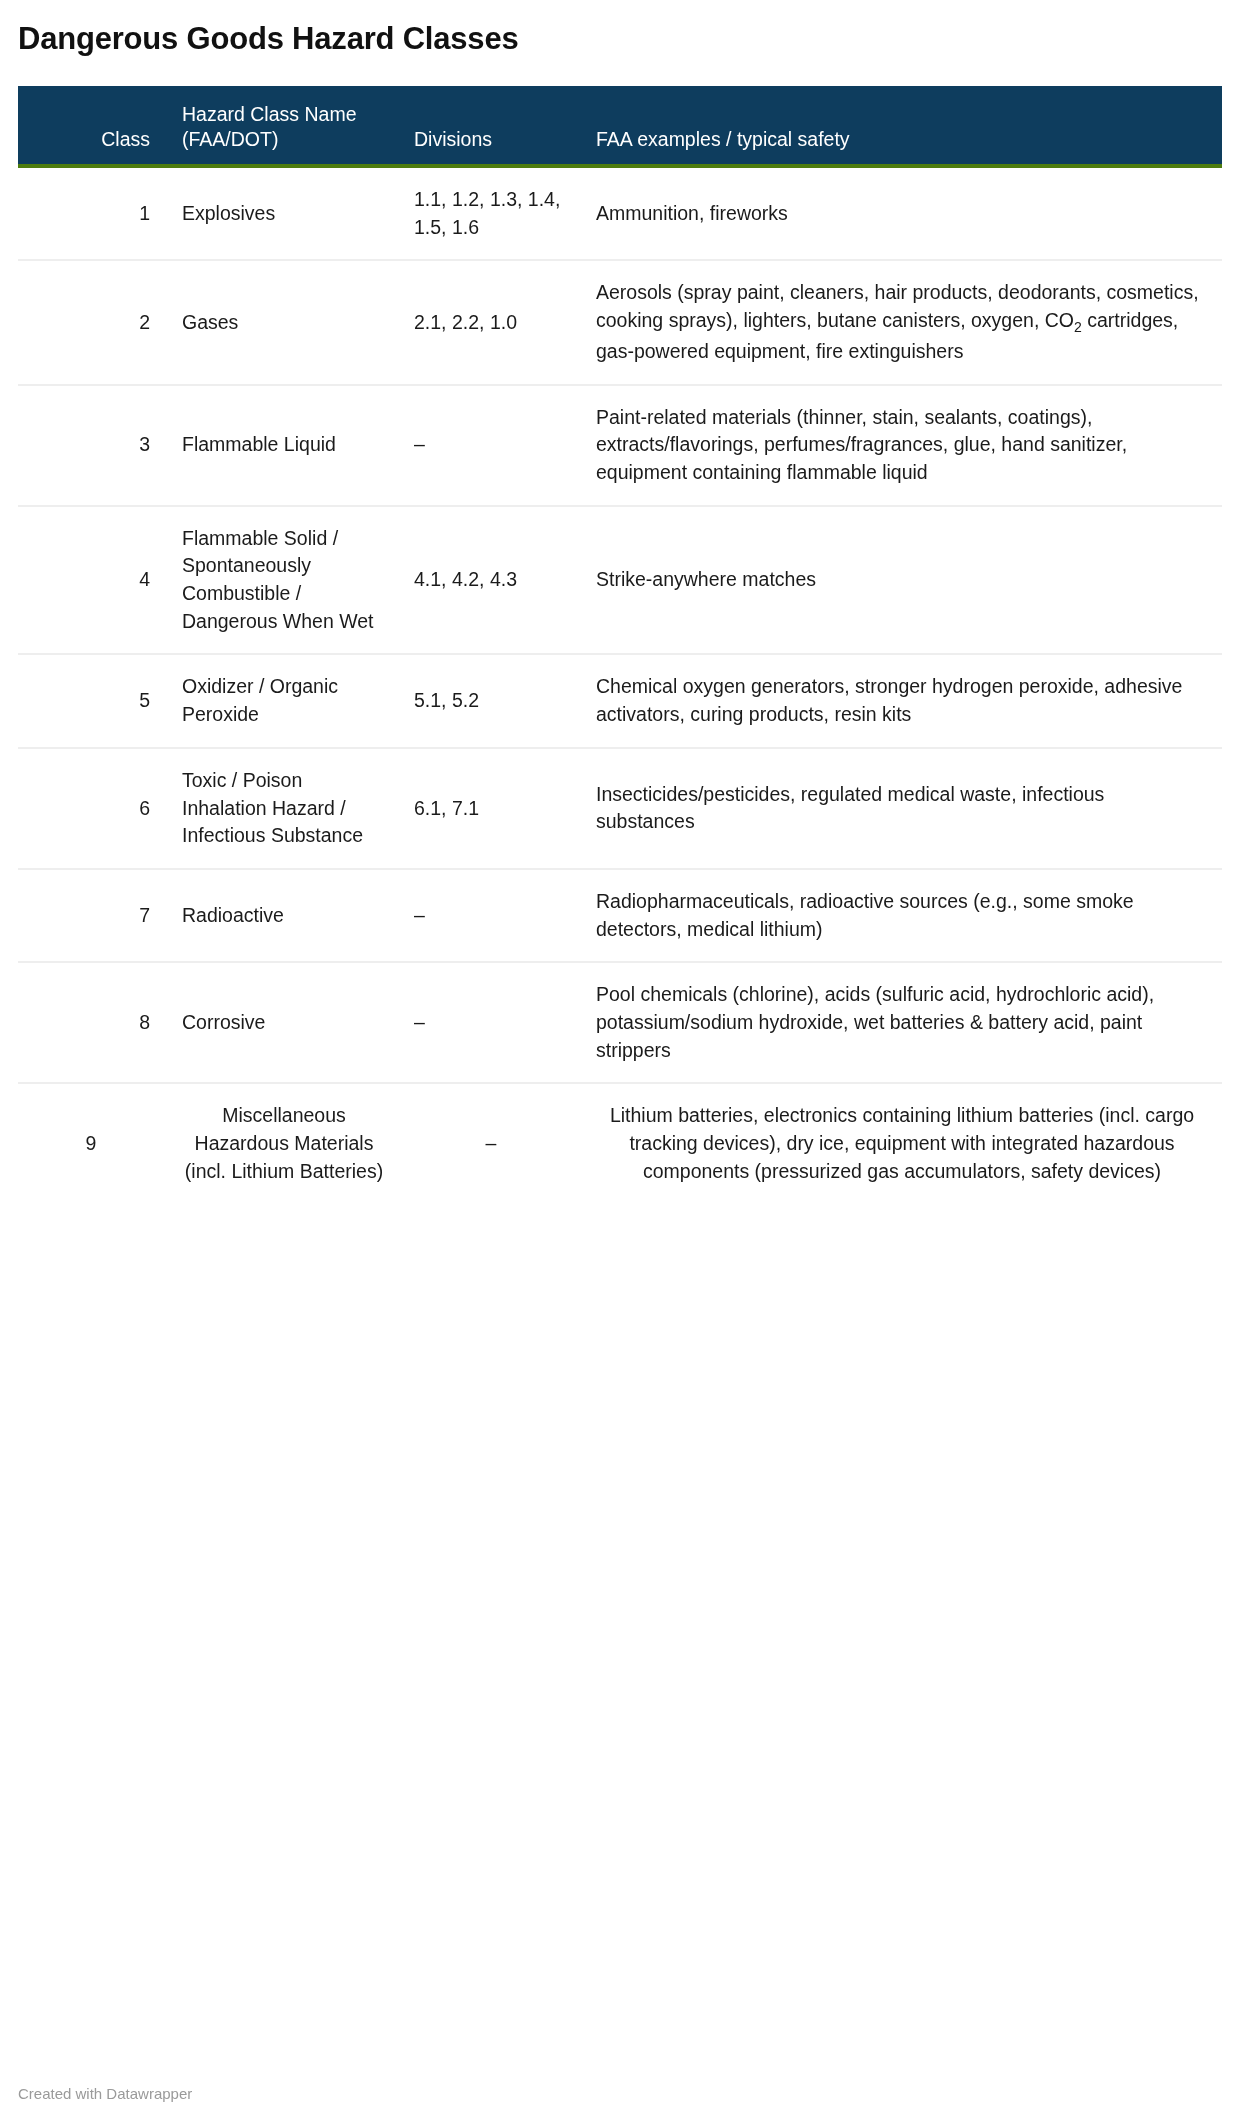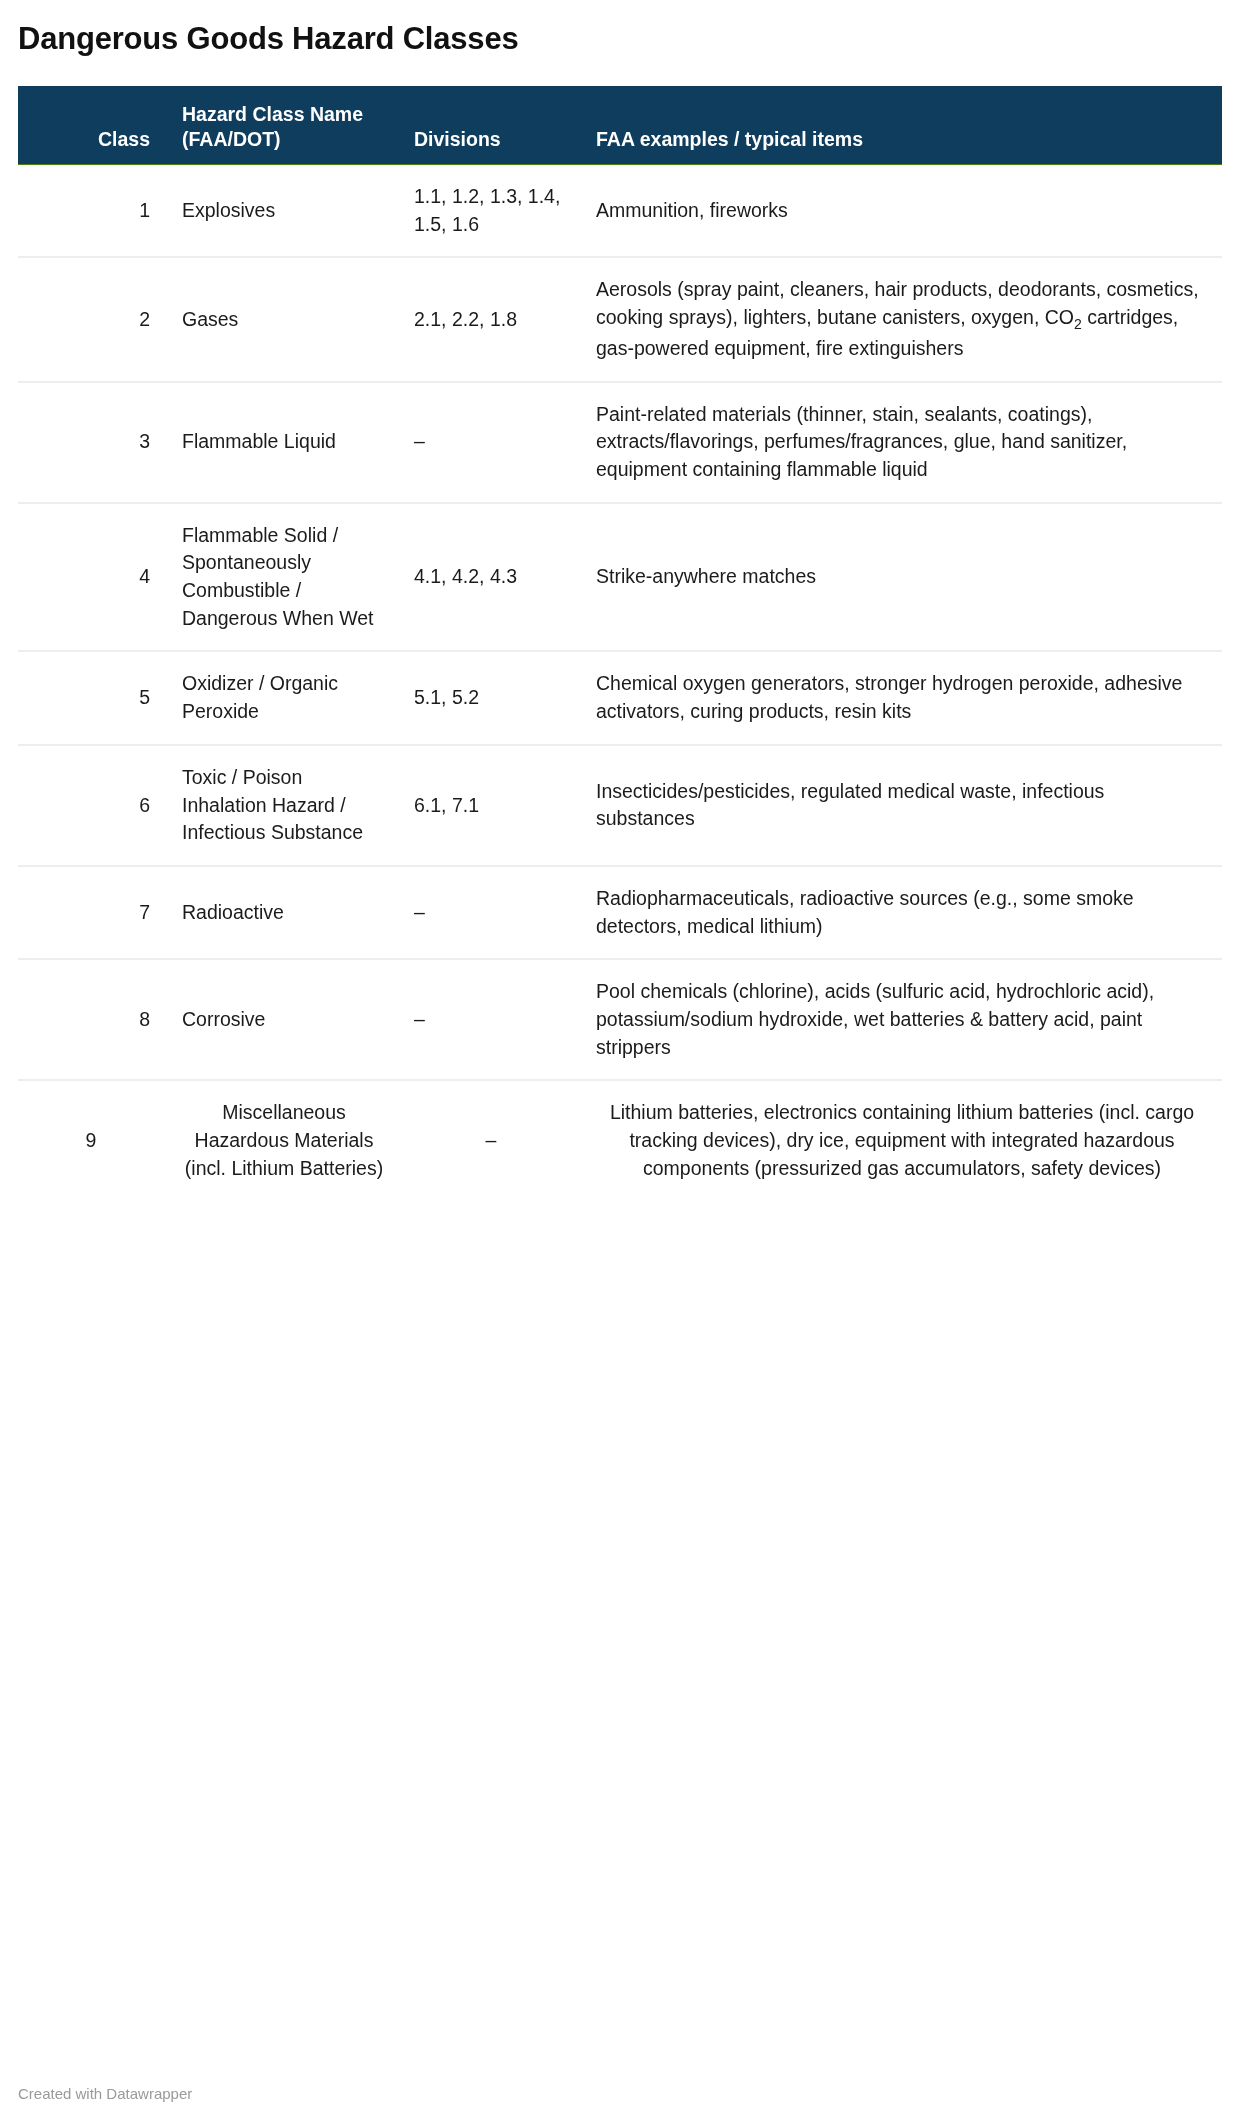--- a/index.html
+++ b/index.html
@@ -36,26 +36,26 @@
     width: 1204px;
     margin: 29px 0 0 18px;
     table-layout: fixed;
   }
   table.dw-table thead tr {
     background: #0e3d5e;
   }
   table.dw-table thead th {
     color: #ffffff;
     font-size: 19.5px;
-    font-weight: bold;
+    font-weight: normal;
     line-height: 1.28;
     vertical-align: bottom;
     padding: 16px 14px 12px 14px;
     text-align: left;
-    border-bottom: 1px solid #4d7c0f;
+    border-bottom: 4px solid #4d7c0f;
   }
   table.dw-table thead th.col-class {
     text-align: right;
     padding-right: 18px;
   }
   
   .col-class   { width: 150px; }
   .col-name    { width: 232px; }
   .col-div     { width: 182px; }
   .col-ex      { width: 640px; }
@@ -99,34 +99,34 @@
 <div class="page">
 
   <h1 class="chart-title">Dangerous Goods Hazard Classes</h1>
 
   <table class="dw-table">
     <thead>
       <tr>
         <th class="col-class">Class</th>
         <th class="col-name">Hazard Class Name (FAA/DOT)</th>
         <th class="col-div">Divisions</th>
-        <th class="col-ex">FAA examples / typical items</th>
+        <th class="col-ex">FAA examples / typical safety</th>
       </tr>
     </thead>
     <tbody id="table-body">
         <tr>
           <td class="cell-class col-class">1</td>
           <td class="cell-name col-name">Explosives</td>
           <td class="cell-div col-div">1.1, 1.2, 1.3, 1.4, 1.5, 1.6</td>
           <td class="cell-ex col-ex">Ammunition, fireworks</td>
         </tr>
         <tr>
           <td class="cell-class col-class">2</td>
           <td class="cell-name col-name">Gases</td>
-          <td class="cell-div col-div">2.1, 2.2, 1.8</td>
+          <td class="cell-div col-div">2.1, 2.2, 1.0</td>
           <td class="cell-ex col-ex">Aerosols (spray paint, cleaners, hair products, deodorants, cosmetics, cooking sprays), lighters, butane canisters, oxygen, CO<sub>2</sub> cartridges, gas-powered equipment, fire extinguishers</td>
         </tr>
         <tr>
           <td class="cell-class col-class">3</td>
           <td class="cell-name col-name">Flammable Liquid</td>
           <td class="cell-div col-div">–</td>
           <td class="cell-ex col-ex">Paint-related materials (thinner, stain, sealants, coatings), extracts/flavorings, perfumes/fragrances, glue, hand sanitizer, equipment containing flammable liquid</td>
         </tr>
         <tr>
           <td class="cell-class col-class">4</td>

